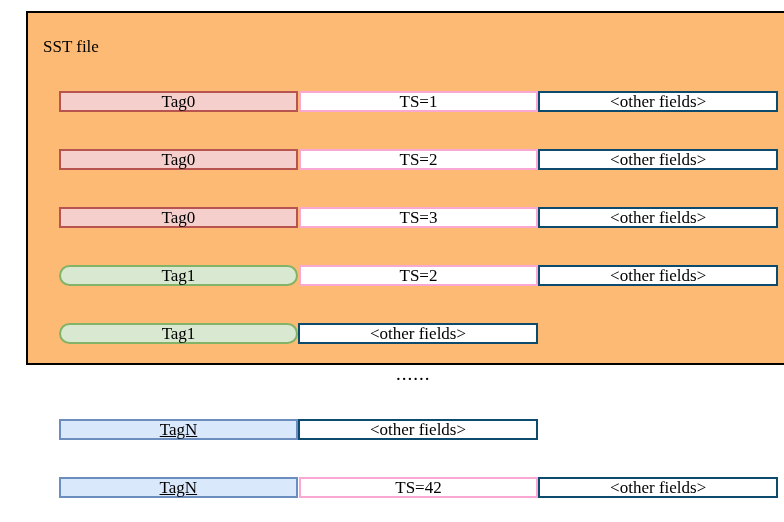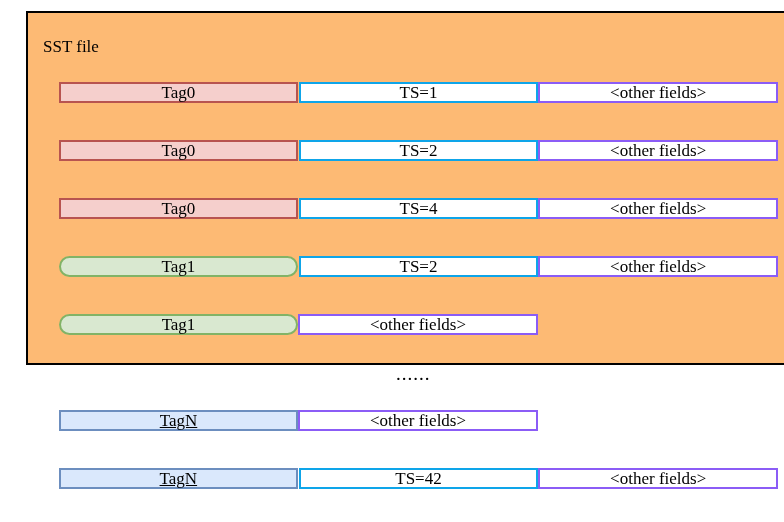--- a/index.html
+++ b/index.html
@@ -49,21 +49,21 @@
     left: 31px;
     top: 69px;
     width: 719px;
   }
 
   .row {
     position: relative;
     height: 38px;
     margin-bottom: 20px;
     display: flex;
-    align-items: flex-start;
+    align-items: center;
   }
 
   .row.before-ellipsis {
     margin-bottom: 0;
   }
 
   .cell {
     box-sizing: border-box;
     display: flex;
     align-items: center;
@@ -90,28 +90,28 @@
     border-radius: 15px;
   }
   .cell-tag.tag-blue {
     background: #dae8fc;
     border-color: #6c8ebf;
     text-decoration: underline;
   }
 
   .cell-ts {
     width: 240px;
-    border: 2px solid #0ea5e9;
+    border: 2px solid #f9a8d4;
     background: #ffffff;
     margin-left: 1px;
   }
 
   .cell-other {
     width: 240px;
-    border: 2px solid #8b5cf6;
+    border: 2px solid #0c4a6e;
     background: #ffffff;
     margin-left: 0px;
   }
 
   
   .ellipsis-row {
     position: relative;
     height: 58px;
     display: flex;
     align-items: center;
@@ -146,21 +146,21 @@
       </div>
 
       <div class="row">
         <div class="cell cell-tag tag-pink">Tag0</div>
         <div class="cell cell-ts">TS=2</div>
         <div class="cell cell-other">&lt;other fields&gt;</div>
       </div>
 
       <div class="row">
         <div class="cell cell-tag tag-pink">Tag0</div>
-        <div class="cell cell-ts">TS=4</div>
+        <div class="cell cell-ts">TS=3</div>
         <div class="cell cell-other">&lt;other fields&gt;</div>
       </div>
 
       <div class="row">
         <div class="cell cell-tag tag-green">Tag1</div>
         <div class="cell cell-ts">TS=2</div>
         <div class="cell cell-other">&lt;other fields&gt;</div>
       </div>
 
       <div class="row before-ellipsis">

